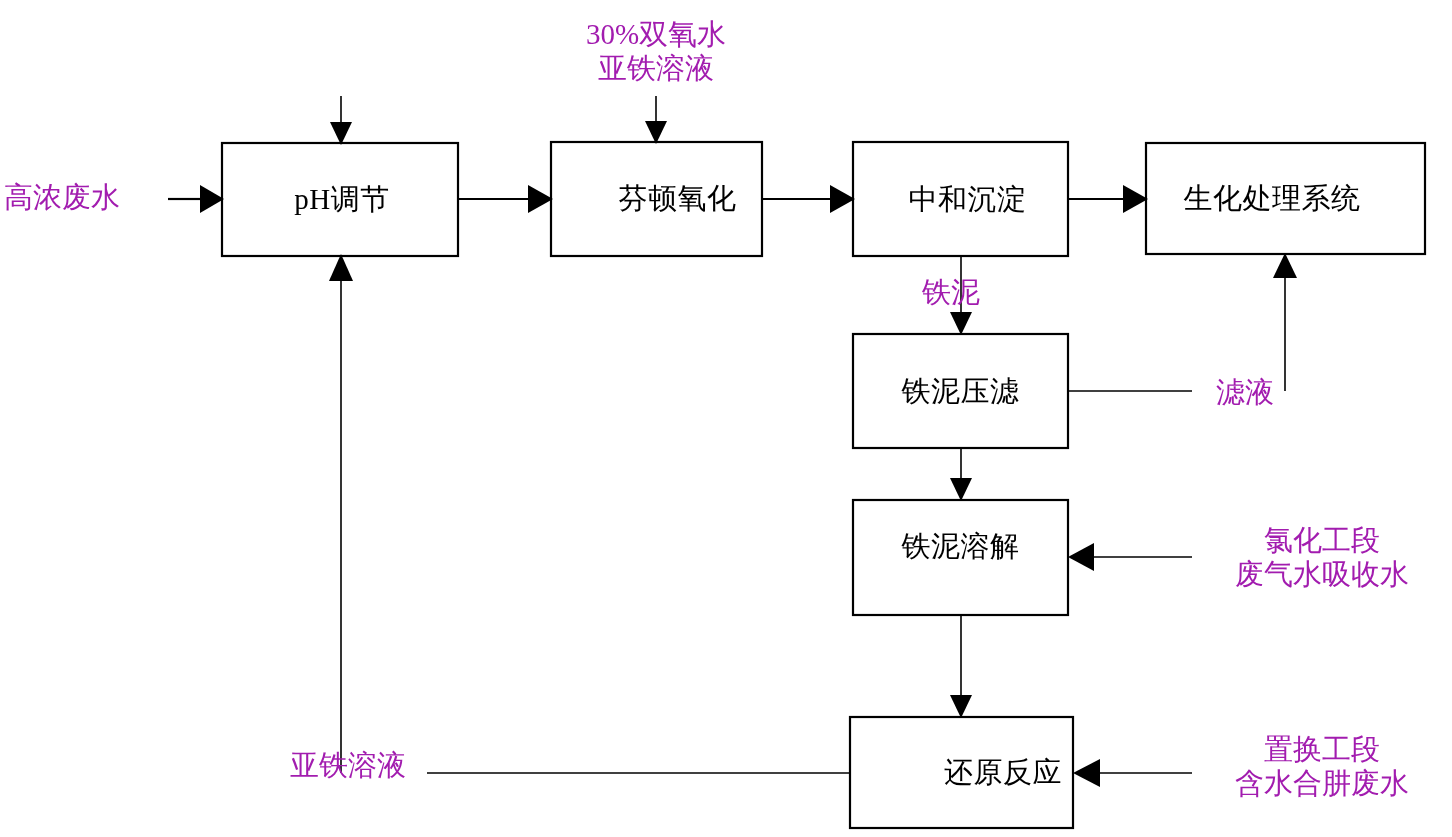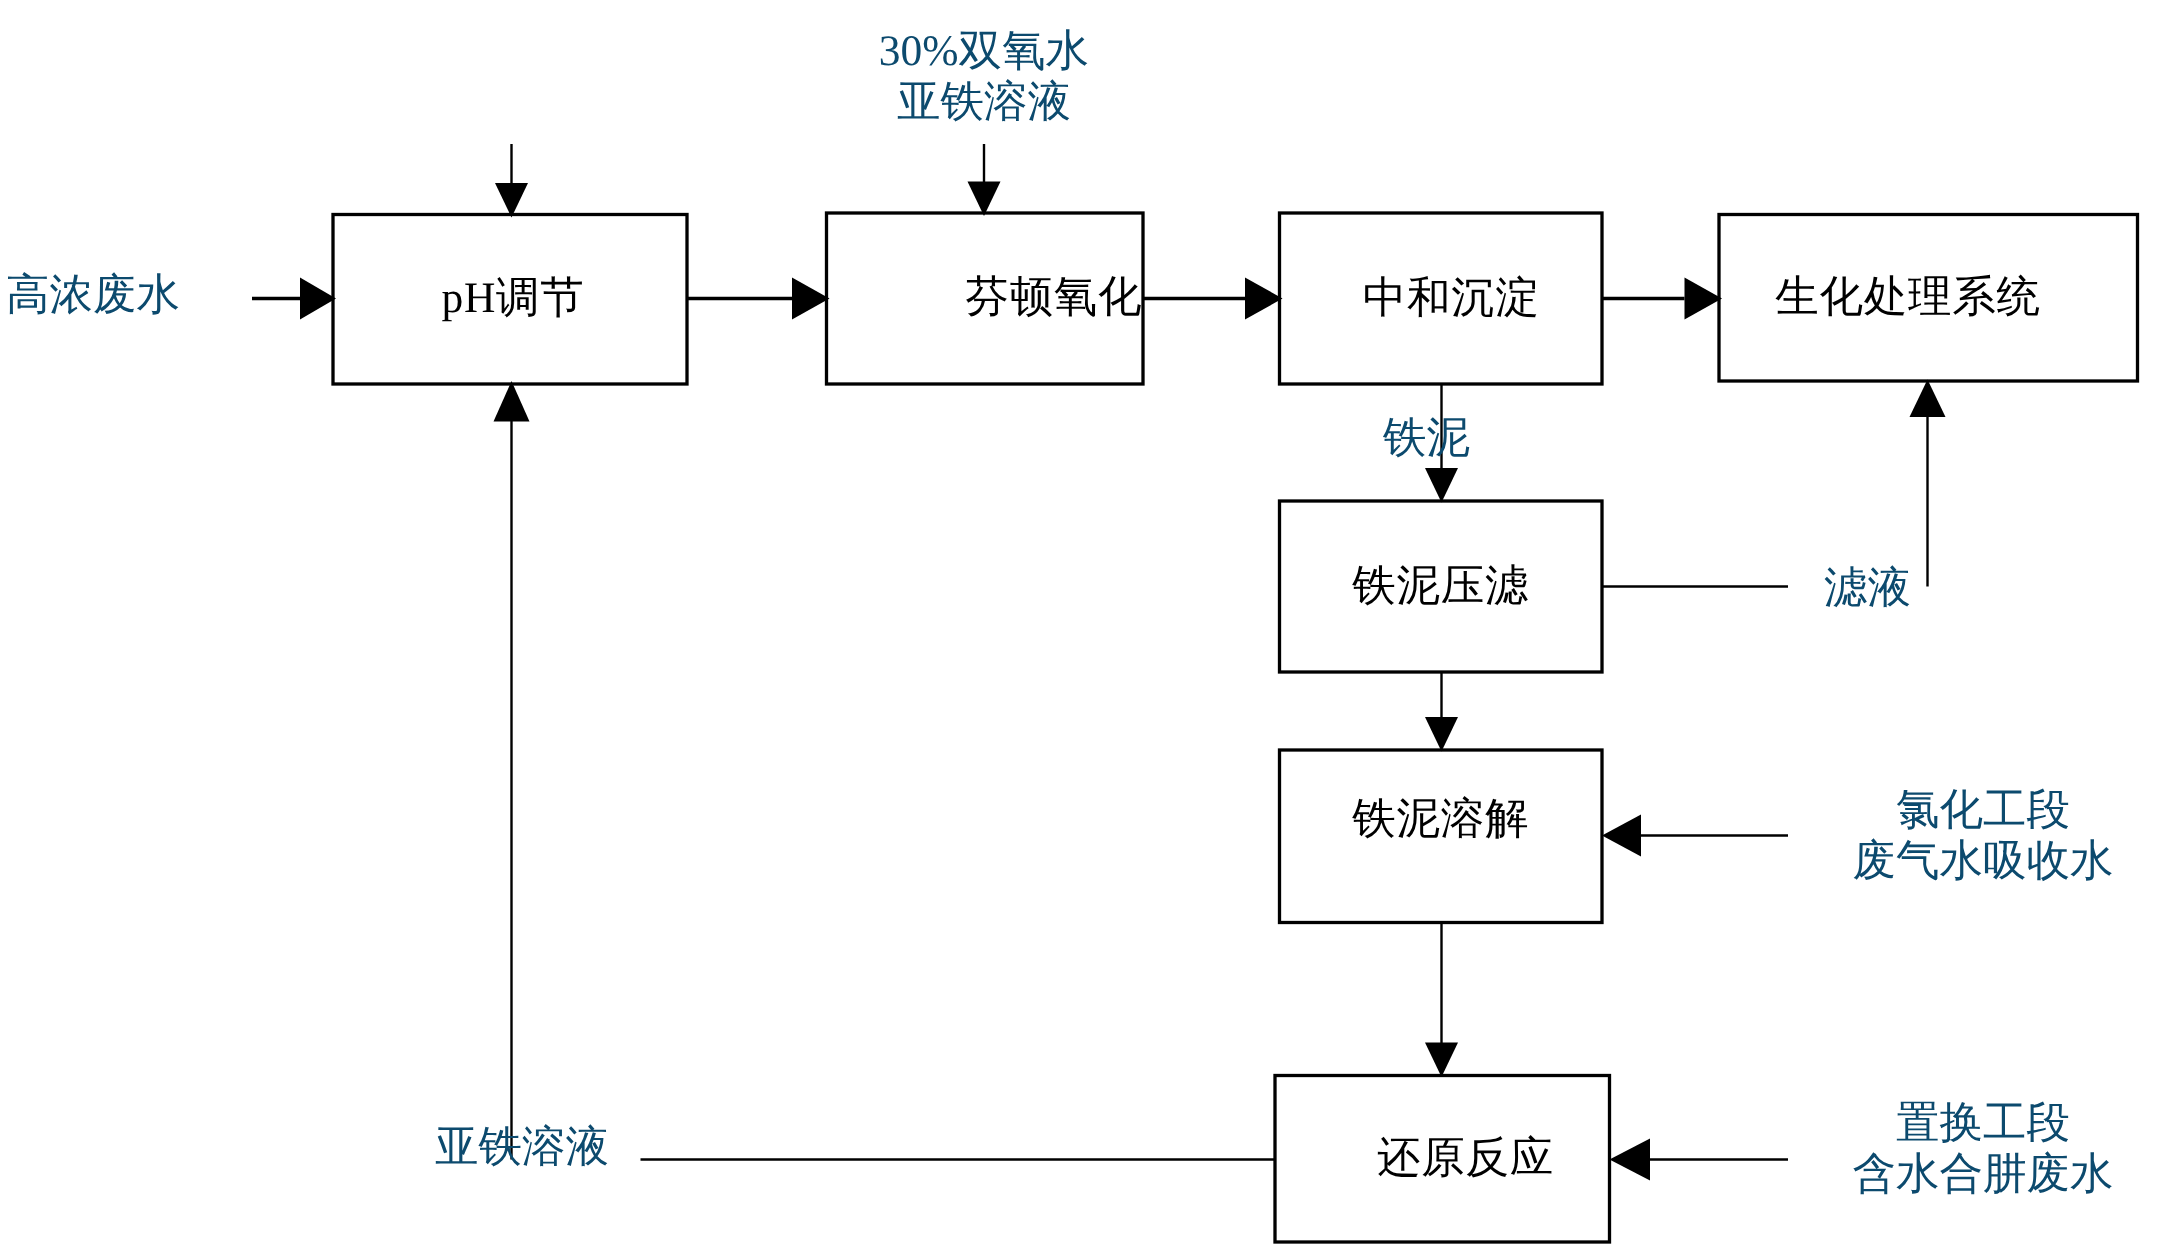--- a/index.html
+++ b/index.html
@@ -57,21 +57,21 @@
     color: #000000;
     line-height: 1.18;
     letter-spacing: 0.5px;
     white-space: nowrap;
     pointer-events: none;
   }
   .edge-label {
     position: absolute;
     font-family: "Liberation Serif", "DejaVu Serif", serif;
     font-size: 29px;
-    color: #0c4a6e;
+    color: #a21caf;
     line-height: 1.18;
     white-space: pre-line;
     text-align: center;
     pointer-events: none;
   }
   .edge-label.left-al { text-align: left; }
 </style>
 </head>
 <body>
 
@@ -151,31 +151,31 @@
     <g>
       <line class="thin-line" x1="850" y1="773" x2="427" y2="773"></line>
       <line class="thin-line" x1="341" y1="773" x2="341" y2="278"></line>
       <polygon class="arrow-head" points="329,281 353,281 341,254"></polygon>
     </g>
 
   </svg>
 
   <div class="box-label" style="left:222px; top:143px; width:240px; height:113px;">pH调节</div>
 
-  <div class="box-label" style="left:551px; top:142px; width:211px; height:112px;padding-left:46px;">芬顿氧化</div>
+  <div class="box-label" style="left:526px; top:142px; width:211px; height:112px;padding-left:46px;">芬顿氧化</div>
 
   <div class="box-label" style="left:853px; top:142px; width:229px; height:114px;">中和沉淀</div>
 
   <div class="box-label" style="left:1146px; top:143px; width:252px; height:111px;">生化处理系统</div>
 
   <div class="box-label" style="left:853px; top:334px; width:215px; height:114px;text-align:center;">铁泥压滤</div>
 
   <div class="box-label" style="left:853px; top:506px; width:215px; height:81px;">铁泥溶解</div>
 
-  <div class="box-label" style="left:850px; top:717px; width:254px; height:111px;">还原反应</div>
+  <div class="box-label" style="left:850px; top:717px; width:254px; height:111px;padding-left:26px;">还原反应</div>
 
   <div class="edge-label left-al" style="left:4px; top:180px; width:170px;">高浓废水</div>
 
 
   <div class="edge-label" style="left:546px; top:17px; width:220px;">30%双氧水
 亚铁溶液</div>
 
   <div class="edge-label" style="left:906px; top:275px; width:90px;">铁泥</div>
 
   <div class="edge-label" style="left:1200px; top:375px; width:90px;">滤液</div>

